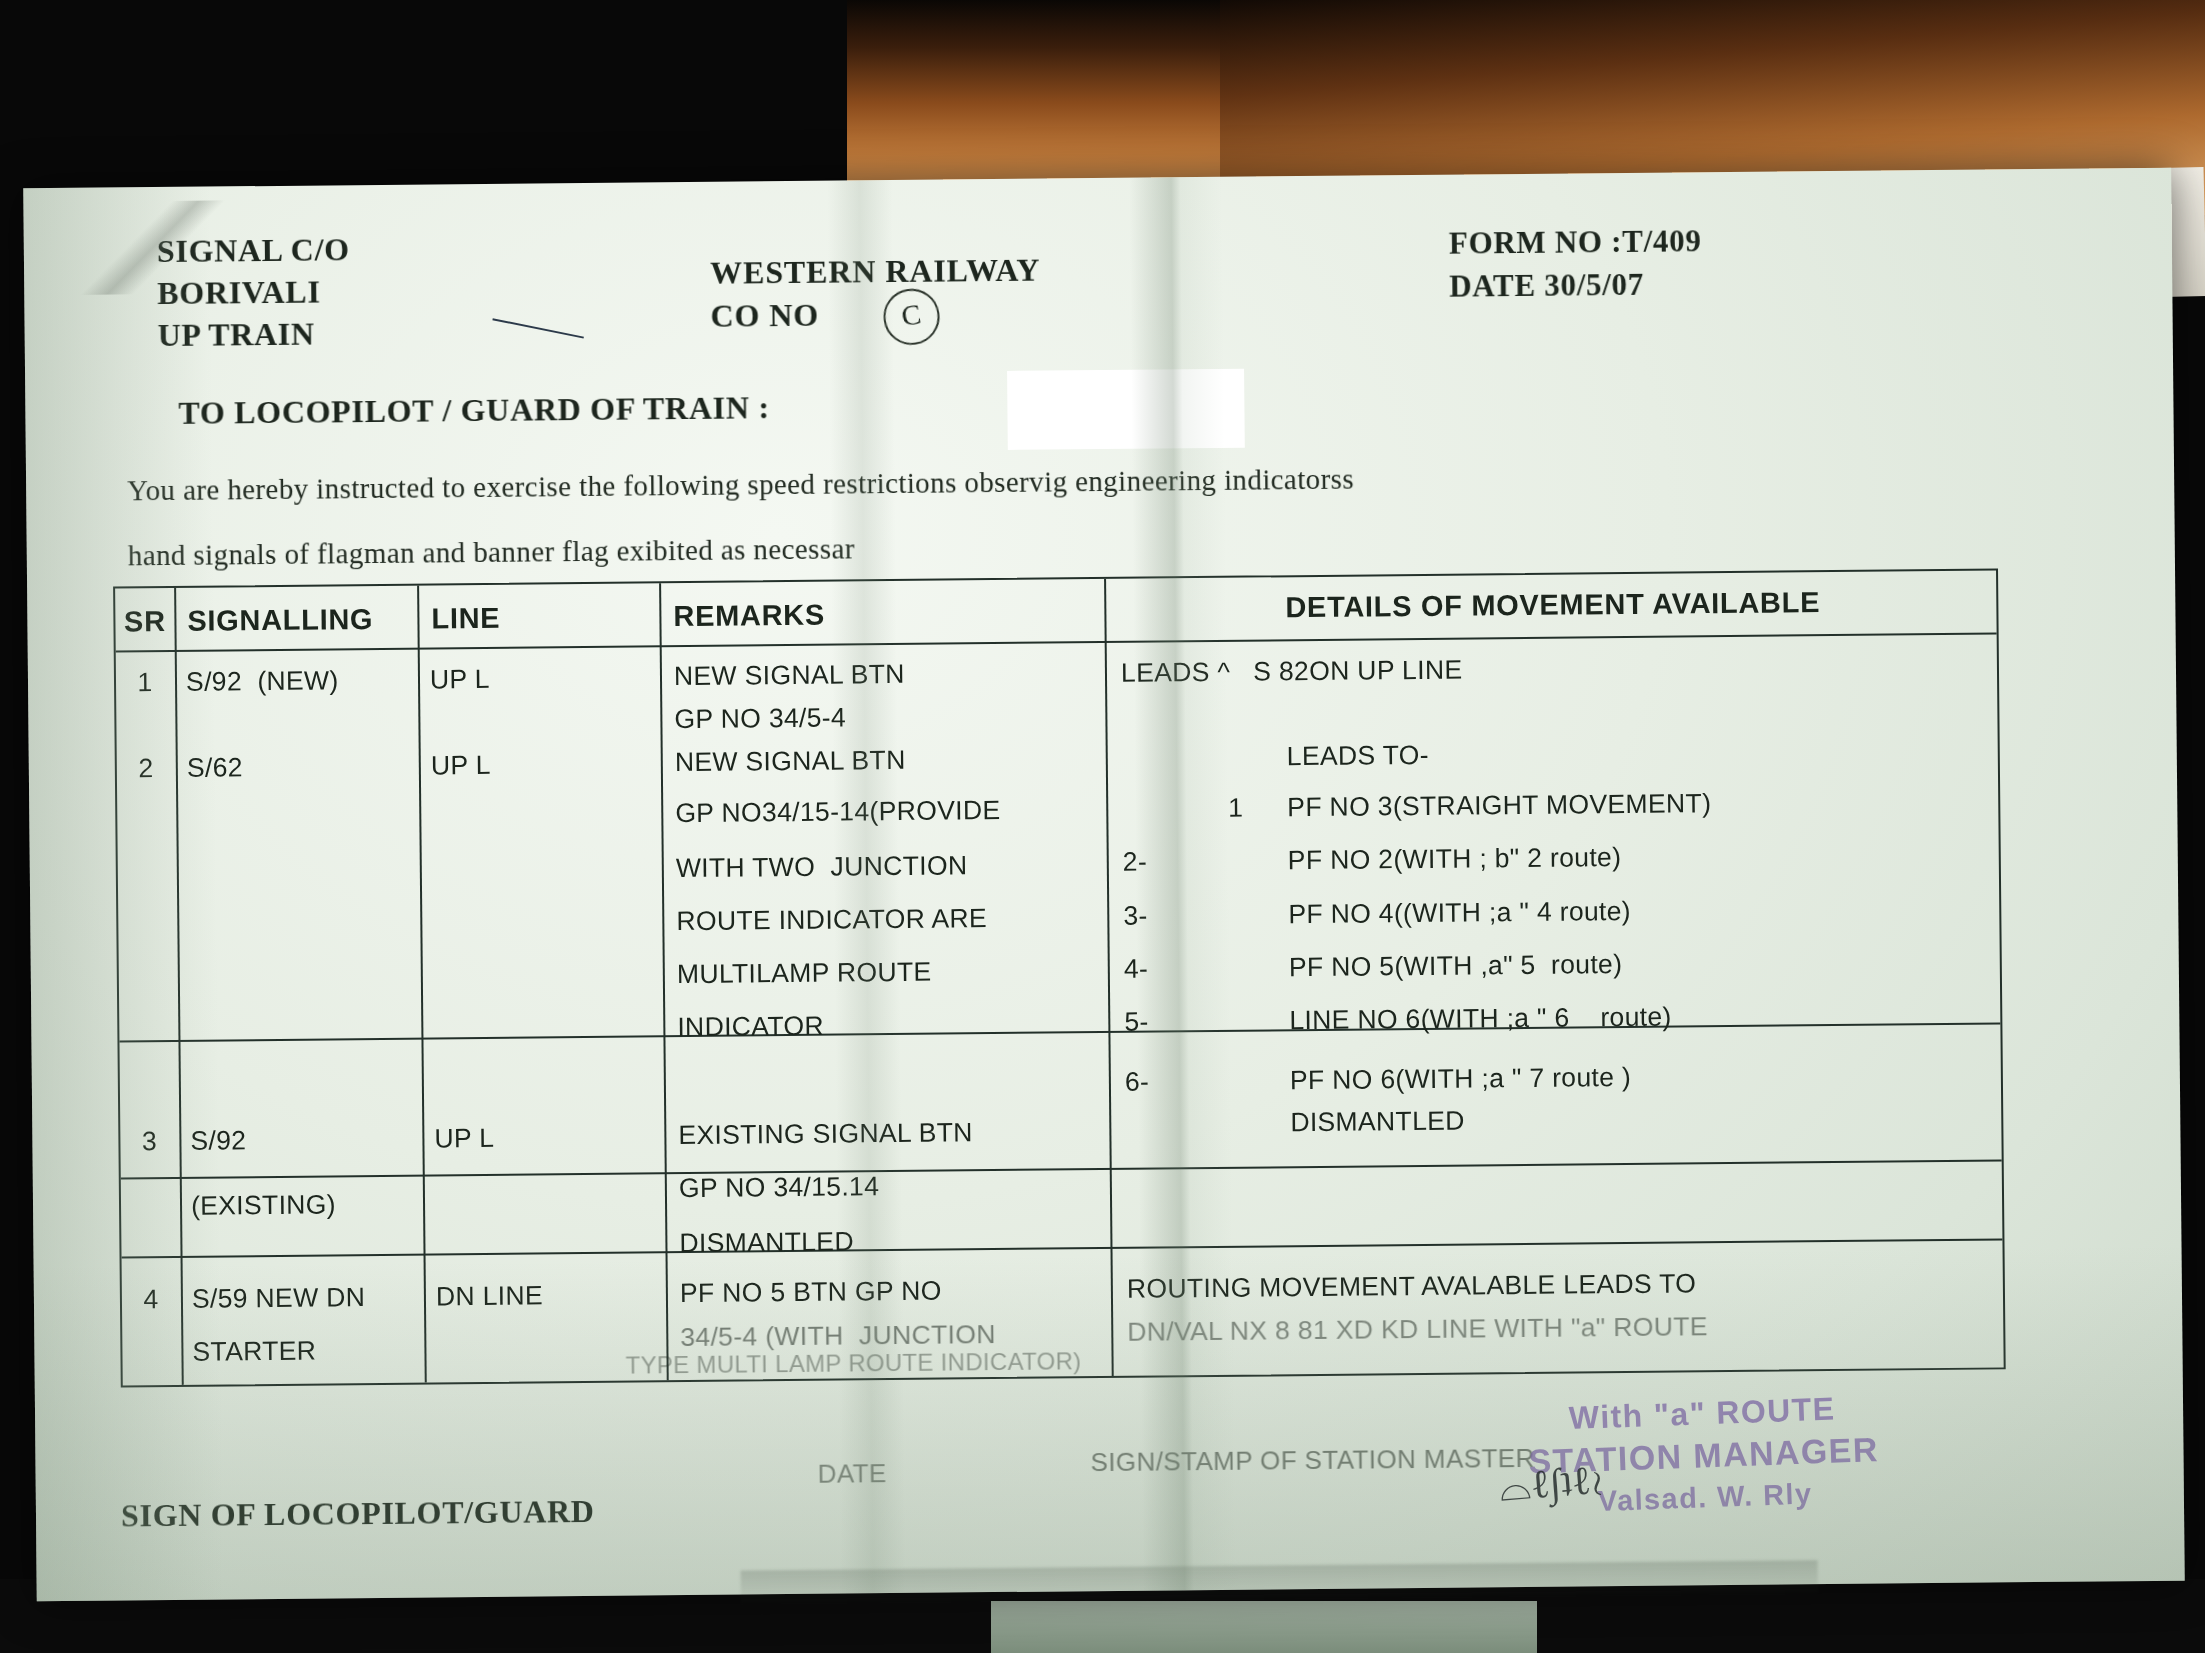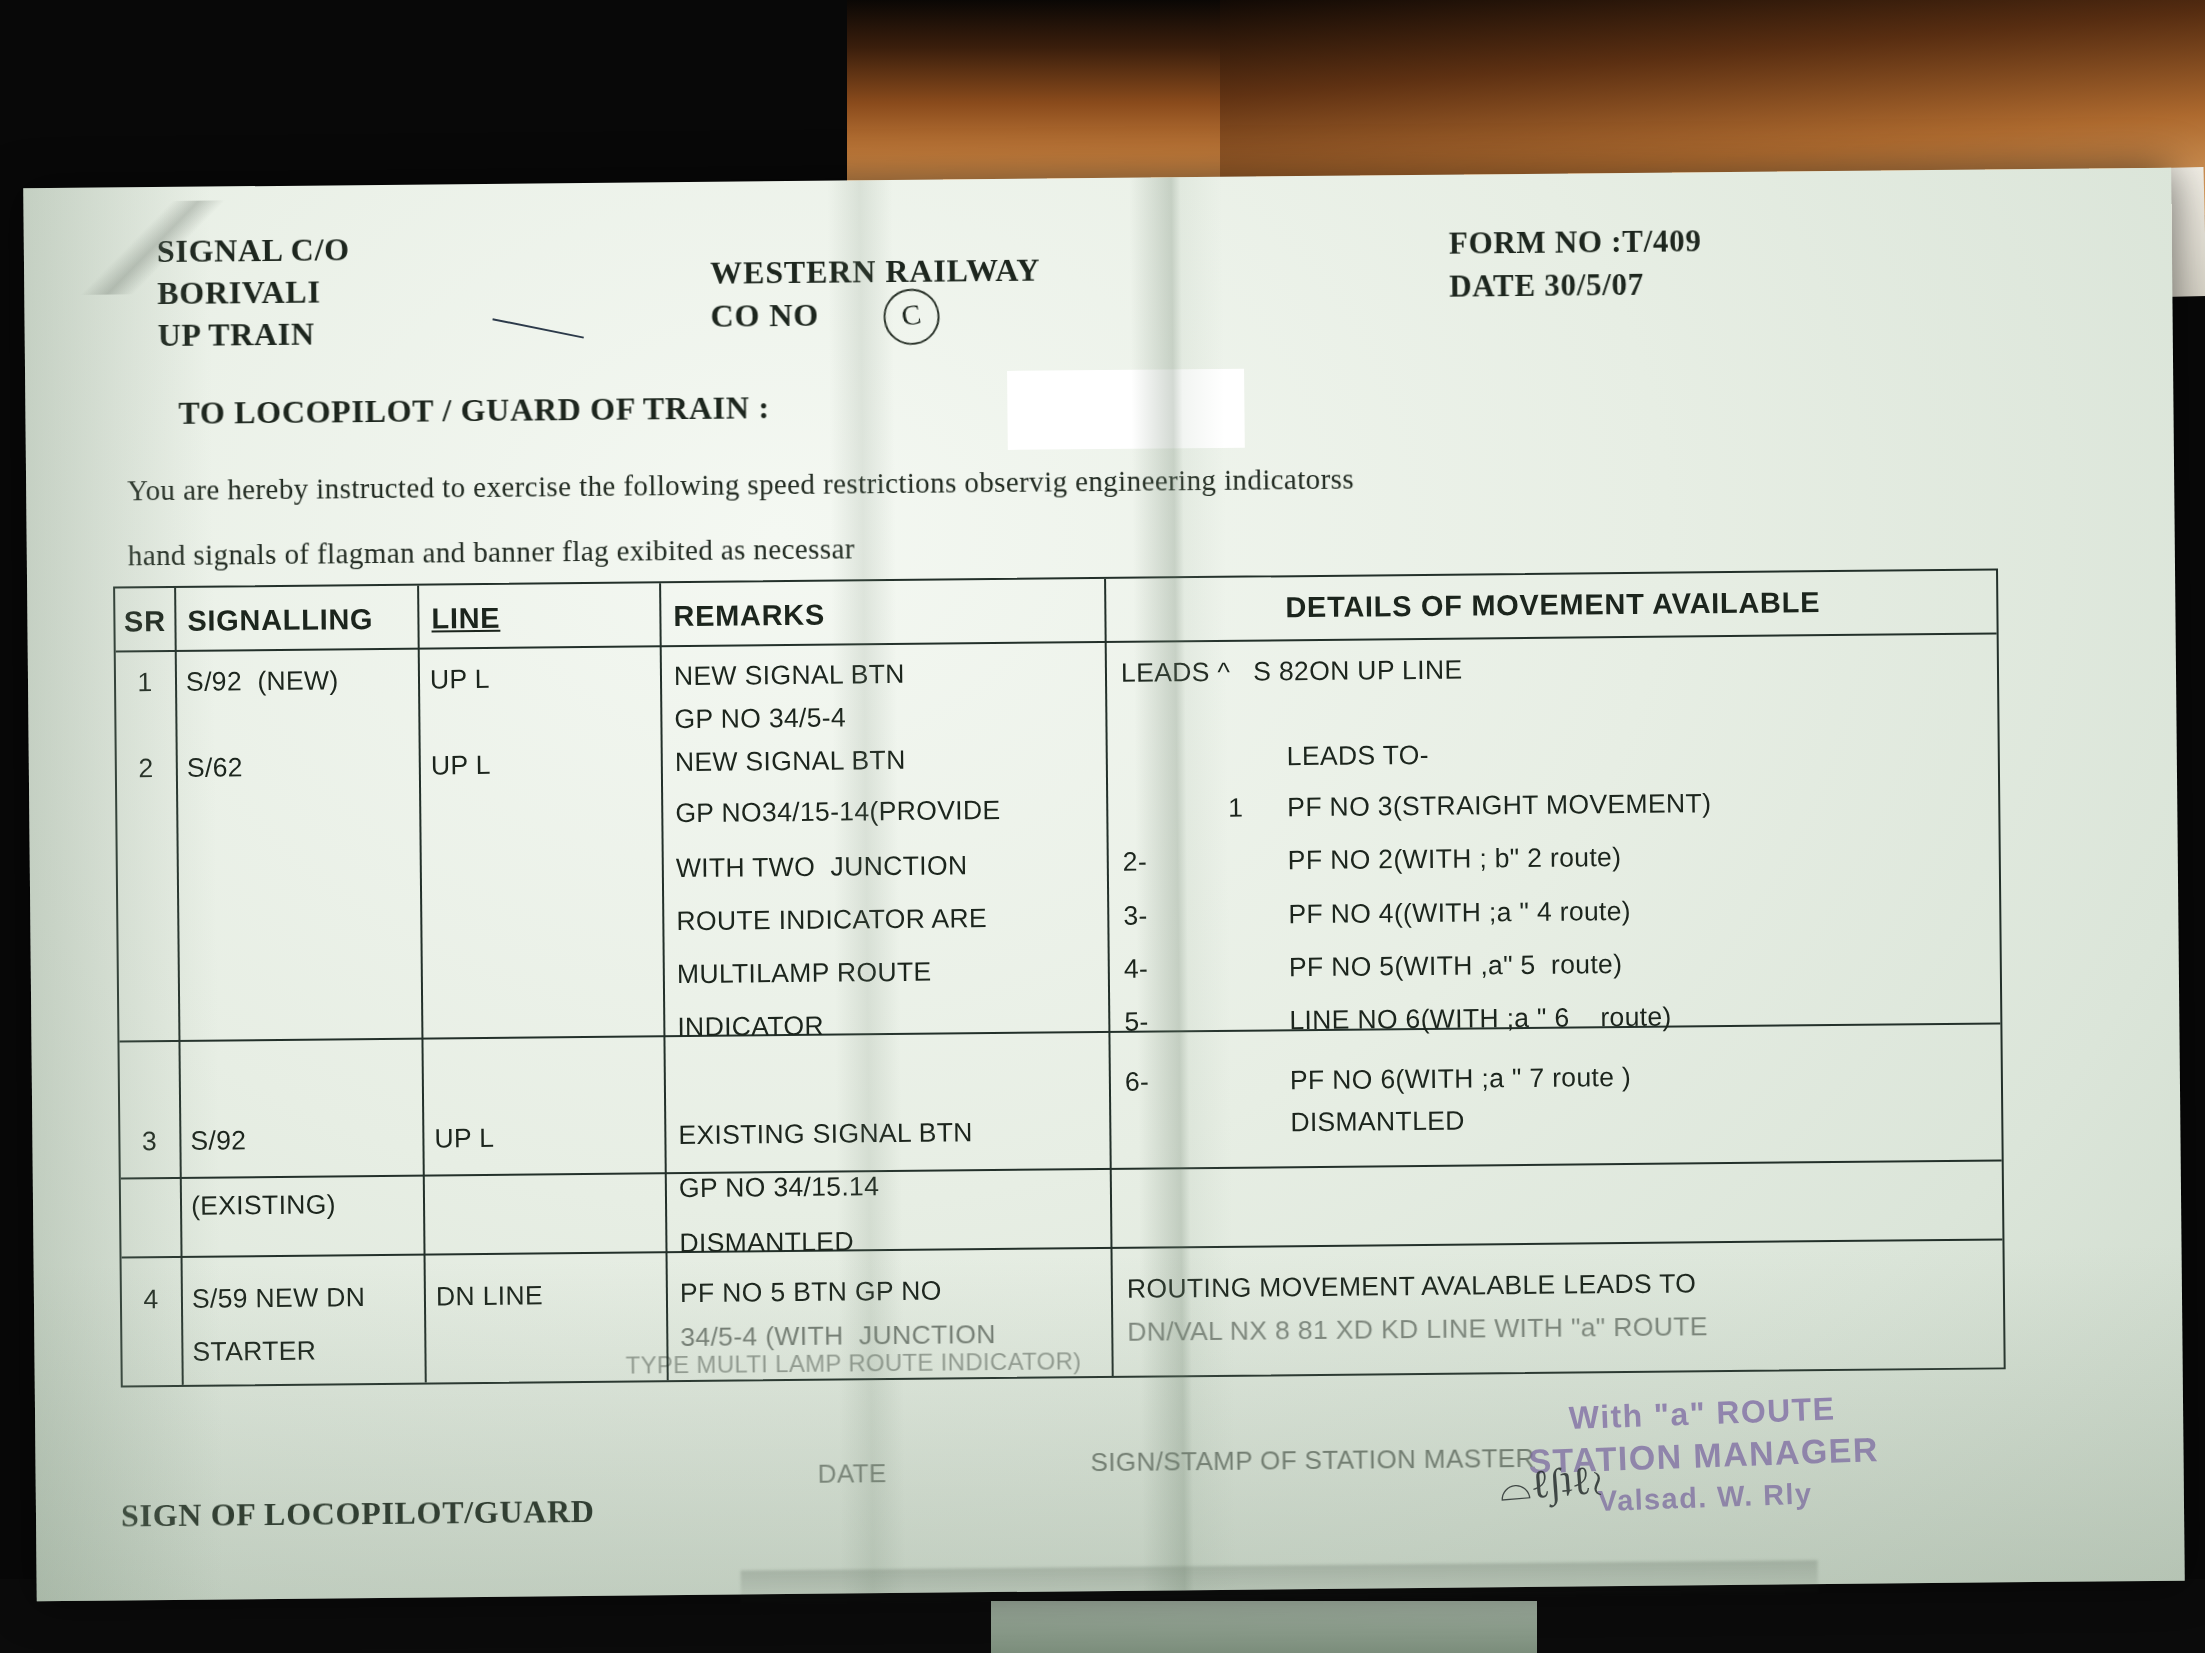--- a/index.html
+++ b/index.html
@@ -319,21 +319,21 @@
       <div class="vline" style="left:544px; height:797px;"></div>
       <div class="vline" style="left:989px; height:797px;"></div>
 
       <div class="hline" style="top:62px;  width:1881px;"></div>
       <div class="hline" style="top:452px; width:1881px;"></div>
       <div class="hline" style="top:589px; width:1881px;"></div>
       <div class="hline" style="top:668px; width:1881px;"></div>
 
       <div class="cell th" style="left:8.6px; top:17px;">SR</div>
       <div class="cell th" style="left:72px; top:17px;">SIGNALLING</div>
-      <div class="cell th" style="left:316px; top:17px;text-decoration:underline;">LINE</div>
+      <div class="cell th" style="left:316px; top:17px;">LINE</div>
       <div class="cell th" style="left:558px; top:17px;">REMARKS</div>
       <div class="cell th" style="left:1170px; top:14.4px;">DETAILS OF MOVEMENT AVAILABLE</div>
 
       <div class="cell" style="left:21.5px; top:79px;">1</div>
       <div class="cell" style="left:70px; top:79px;">S/92  (NEW)</div>
       <div class="cell" style="left:314px; top:79px;">UP L</div>
       <div class="cell" style="left:558px; top:78px;">NEW SIGNAL BTN</div>
       <div class="cell" style="left:558px; top:121px;">GP NO 34/5-4</div>
       <div class="cell" style="left:1005px; top:79px;">LEADS ^   S 82ON UP LINE</div>
 

